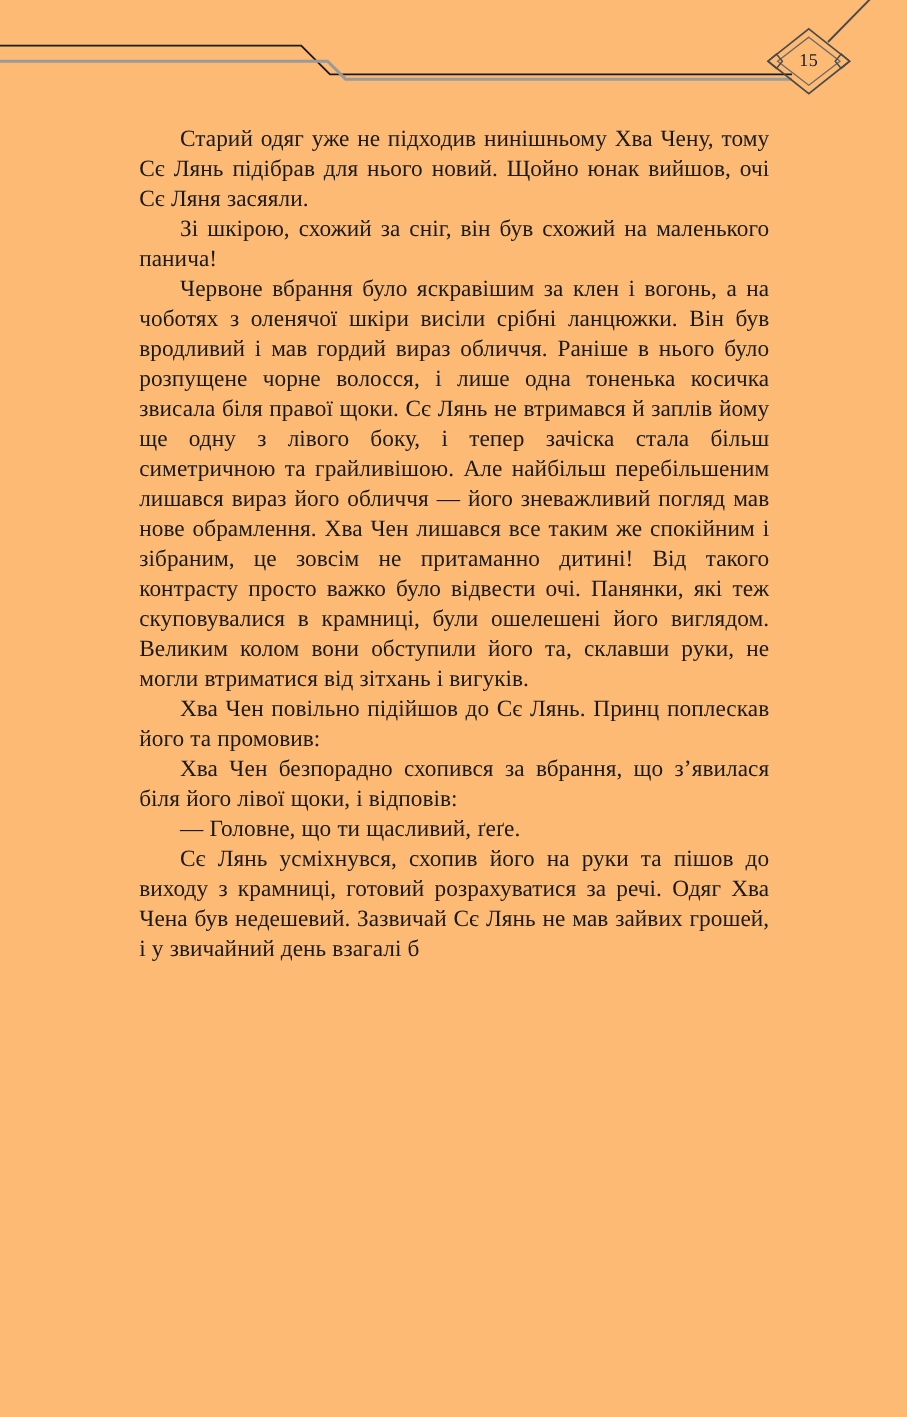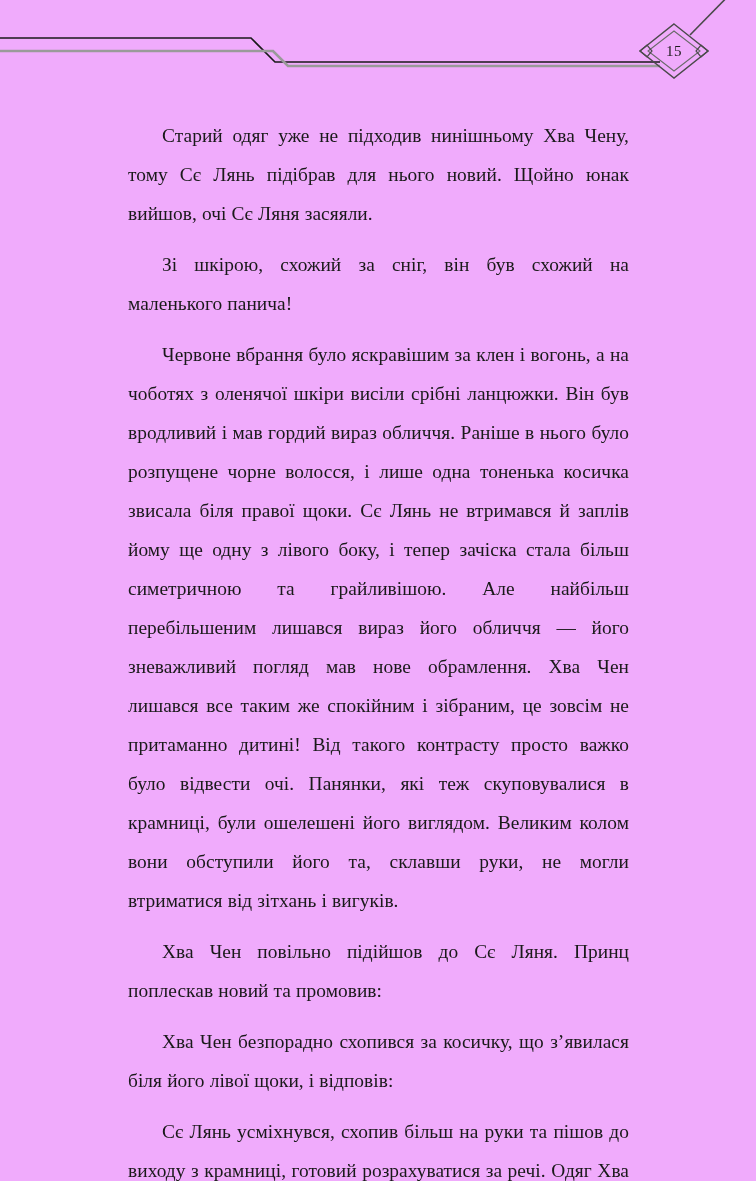--- a/index.html
+++ b/index.html
@@ -4,21 +4,21 @@
 <style>
   html, body {
     margin: 0;
     padding: 0;
     background: #ffffff;
   }
   .page {
     position: relative;
     width: 756px;
     height: 1181px;
-    background: #f0abfc;
+    background: #fdba74;
     overflow: hidden;
     font-family: "Liberation Serif", "DejaVu Serif", serif;
     color: #1a1a1a;
     text-decoration: underline;
   }
 
   
   .header-ornament {
     position: absolute;
     left: 0;
@@ -46,26 +46,26 @@
   }
 
   
   .text-block {
     position: absolute;
     left: 116px;
     top: 104px;
     width: 525px;
   }
   .para {
-    margin: 12px;
+    margin: 0;
     text-align: justify;
     text-justify: inter-word;
     text-indent: 34px;
     font-size: 19.4px;
-    line-height: 39px;
+    line-height: 25px;
     letter-spacing: 0.05px;
     word-spacing: 0.2px;
     -webkit-hyphens: none;
     hyphens: none;
   }
   .para.dash {
     text-indent: 34px;
   }
 </style>
 </head>
@@ -88,18 +88,19 @@
     <path d="M640 51 L647 45 L652 51 L647 57 Z" fill="none" stroke="#4a4a4a" stroke-width="1.2"></path>
     <path d="M708 51 L701 45 L696 51 L701 57 Z" fill="none" stroke="#4a4a4a" stroke-width="1.2"></path>
   </svg>
 
   <div class="page-number">15</div>
 
   <div class="text-block">
     <p class="para">Старий одяг уже не підходив нинішньому Хва Чену, тому Сє Лянь підібрав для нього новий. Щойно юнак вийшов, очі Сє Ляня засяяли.</p>
     <p class="para">Зі шкірою, схожий за сніг, він був схожий на маленького панича!</p>
     <p class="para">Червоне вбрання було яскравішим за клен і вогонь, а на чоботях з оленячої шкіри висіли срібні ланцюжки. Він був вродливий і мав гордий вираз обличчя. Раніше в нього було розпущене чорне волосся, і лише одна тоненька косичка звисала біля правої щоки. Сє Лянь не втримався й заплів йому ще одну з лівого боку, і тепер зачіска стала більш симетричною та грайливішою. Але найбільш перебільшеним лишався вираз його обличчя — його зневажливий погляд мав нове обрамлення. Хва Чен лишався все таким же спокійним і зібраним, це зовсім не притаманно дитині! Від такого контрасту просто важко було відвести очі. Панянки, які теж скуповувалися в крамниці, були ошелешені його виглядом. Великим колом вони обступили його та, склавши руки, не могли втриматися від зітхань і вигуків.</p>
-    <p class="para">Хва Чен повільно підійшов до Сє Ляня. Принц поплескав новий та промовив:</p>
-    <p class="para">Хва Чен безпорадно схопився за косичку, що з’явилася біля його лівої щоки, і відповів:</p>
-    <p class="para">Сє Лянь усміхнувся, схопив більш на руки та пішов до виходу з крамниці, готовий розрахуватися за речі. Одяг Хва Чена був недешевий. Зазвичай Сє Лянь не мав зайвих грошей, і у звичайний день взагалі б</p>
+    <p class="para">Хва Чен повільно підійшов до Сє Лянь. Принц поплескав його та промовив:</p>
+    <p class="para">Хва Чен безпорадно схопився за вбрання, що з’явилася біля його лівої щоки, і відповів:</p>
+    <p class="para dash">— Головне, що ти щасливий, ґеґе.</p>
+    <p class="para">Сє Лянь усміхнувся, схопив його на руки та пішов до виходу з крамниці, готовий розрахуватися за речі. Одяг Хва Чена був недешевий. Зазвичай Сє Лянь не мав зайвих грошей, і у звичайний день взагалі б</p>
   </div>
 
 </div>
 
 </body></html>

